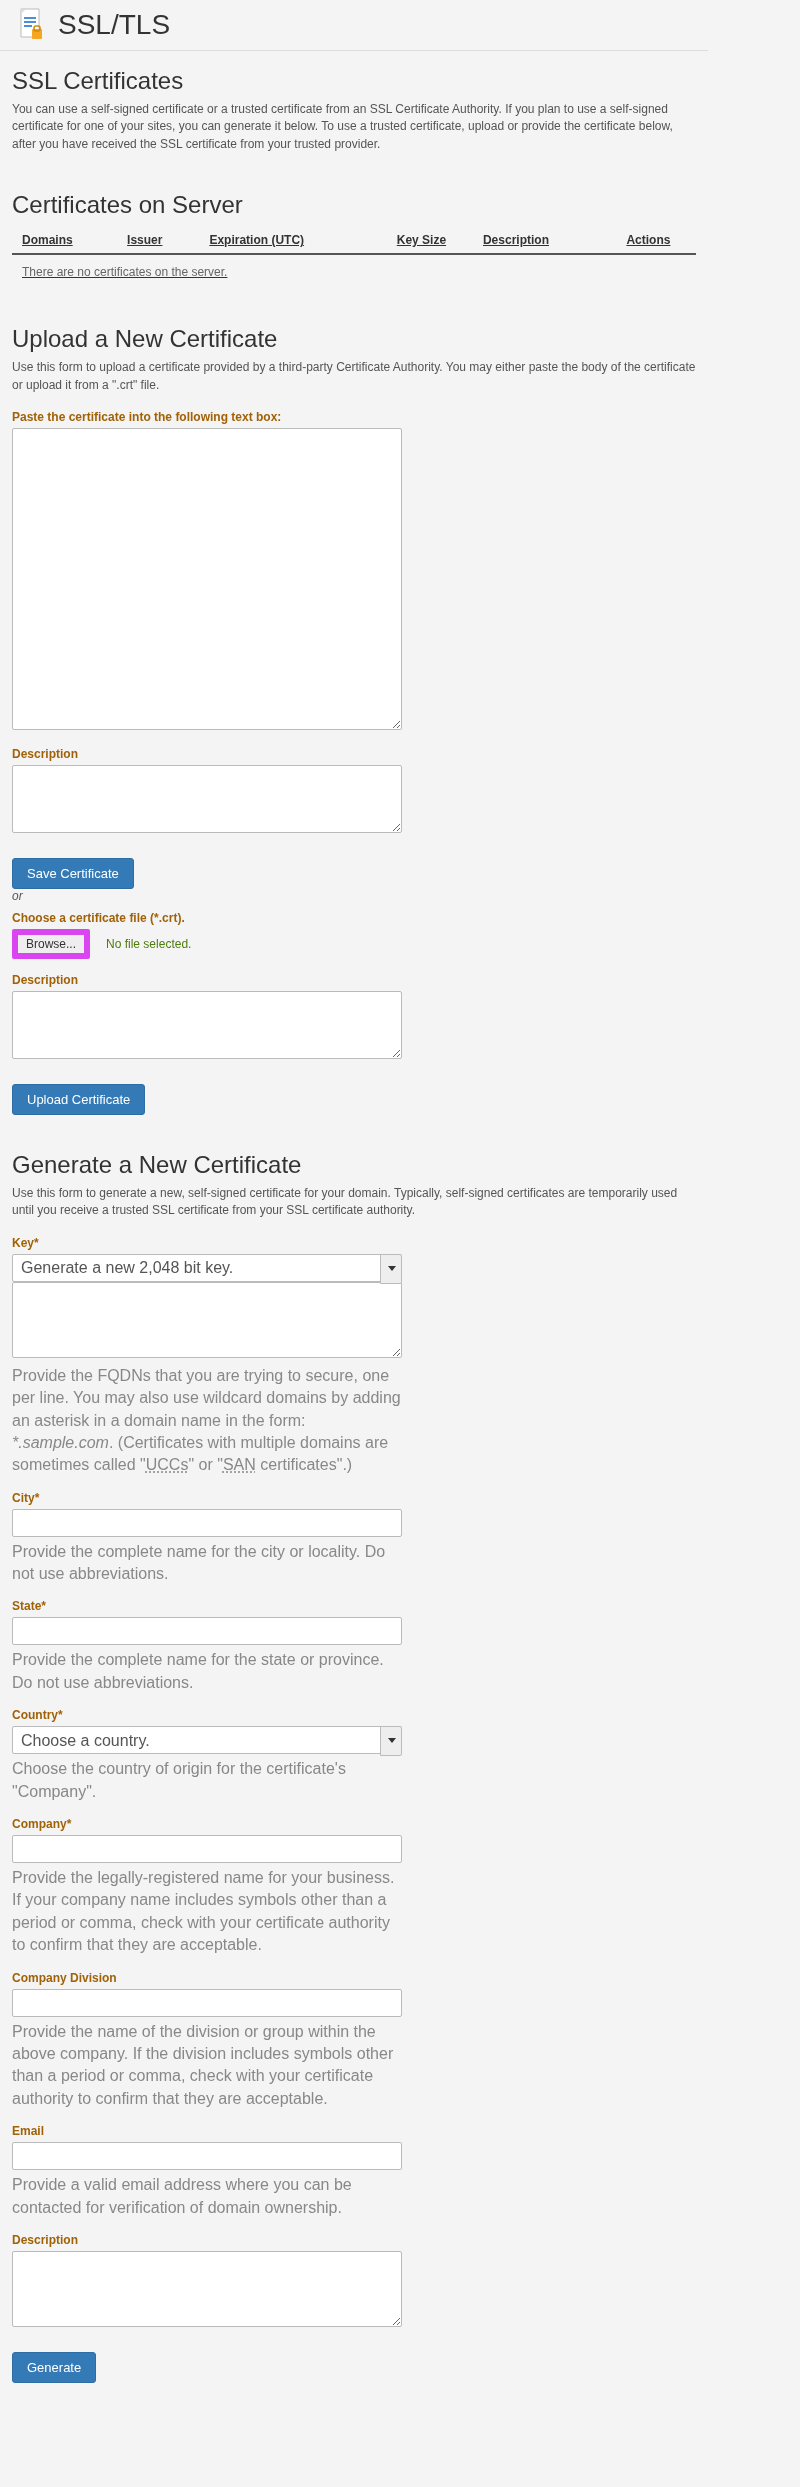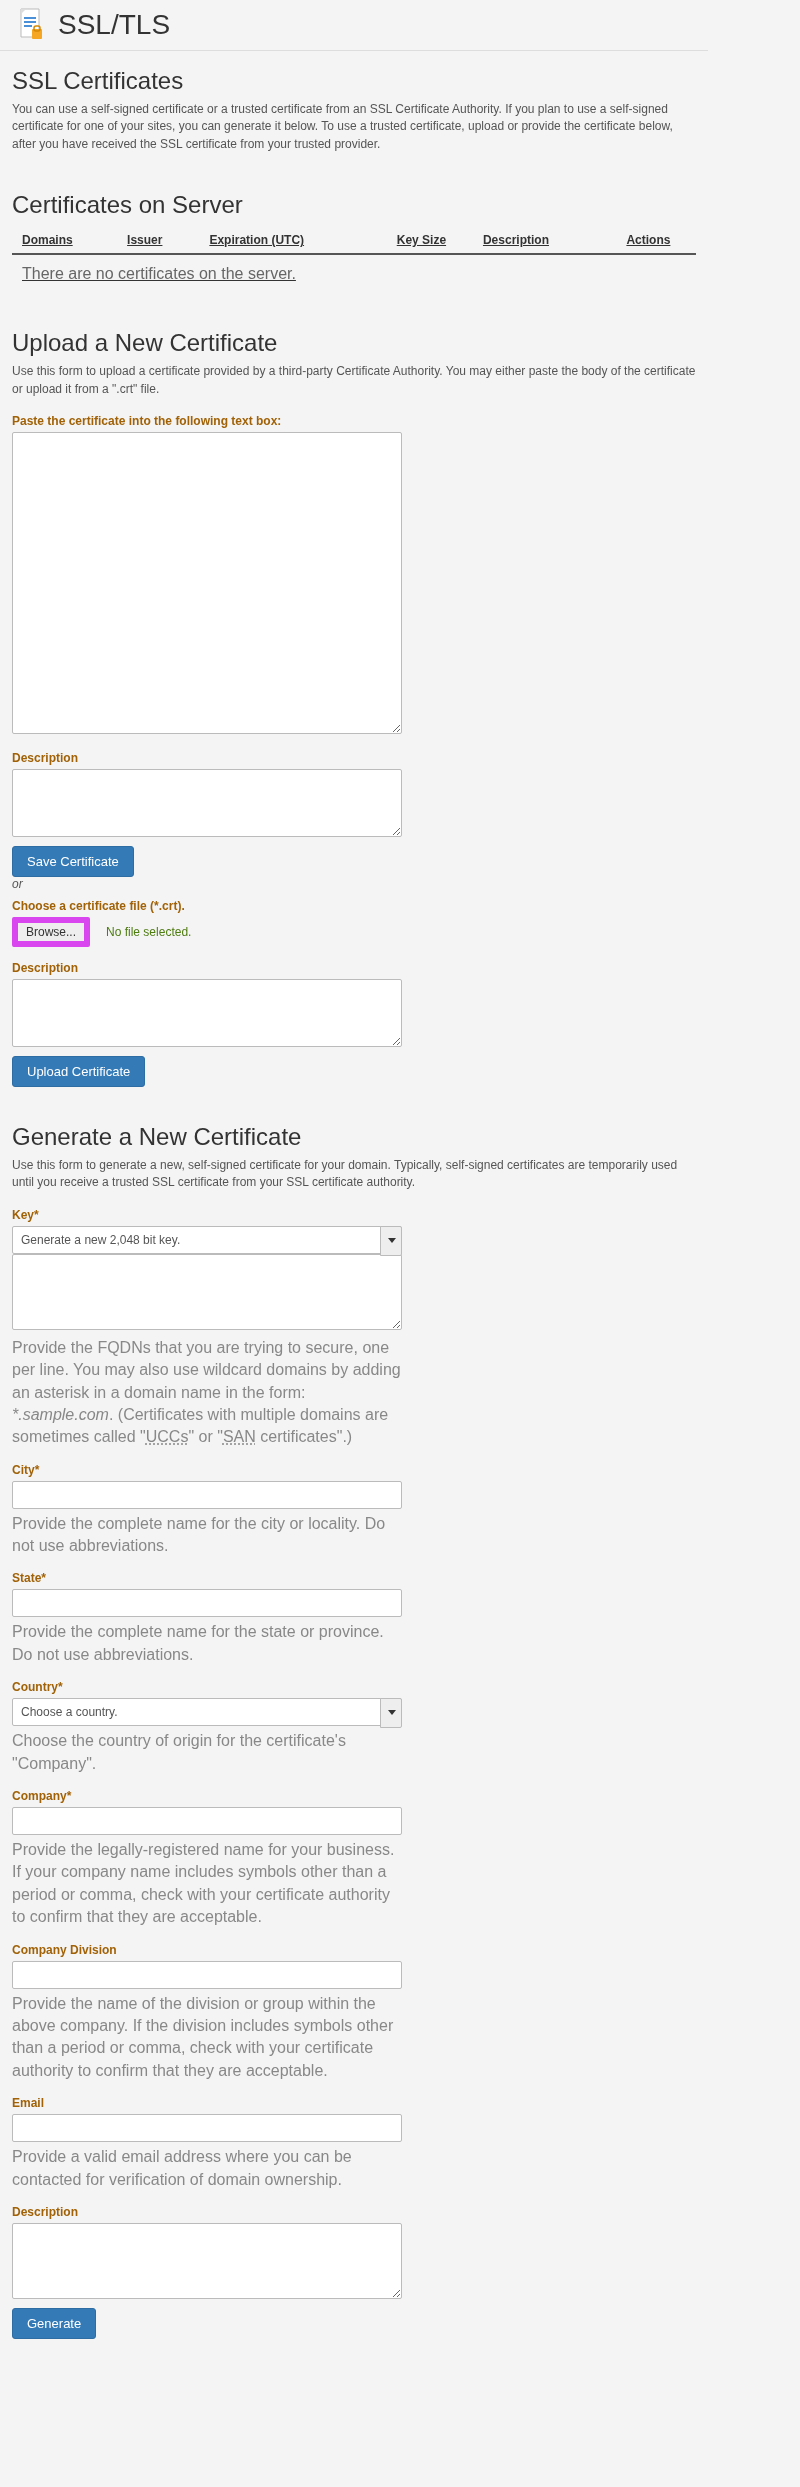--- a/index.html
+++ b/index.html
@@ -55,21 +55,21 @@
     text-align: left;
     font-size: 12px;
     font-weight: 700;
     padding: 8px 10px 6px 10px;
     border-bottom: 2px solid #555;
     color: #333;
   }
   .cert-table th.center { text-align: center; }
   .empty-row td {
     padding: 10px 10px;
-    font-size: 16px;
+    font-size: 12px;
     color: #666;
   }
   .form-label {
     font-size: 12px;
     font-weight: 700;
     color: #a16207;
     display: block;
     margin-bottom: 4px;
     margin-top: 14px;
   }
@@ -117,21 +117,21 @@
     position: relative;
     width: 390px;
   }
   select.select-input {
     width: 390px;
     height: 28px;
     border: 1px solid #bbb;
     border-radius: 2px;
     background: #fff;
     padding: 4px 8px;
-    font-size: 12px;
+    font-size: 16px;
     appearance: none;
     color: #555;
   }
   .select-wrap::after {
     content: "";
     position: absolute;
     right: 0;
     top: 0;
     width: 20px;
     height: 28px;
@@ -158,21 +158,21 @@
   }
   .btn {
     display: inline-block;
     background: #337ab7;
     color: #fff;
     border: 1px solid #2e6da4;
     border-radius: 3px;
     padding: 7px 14px;
     font-size: 13px;
     cursor: pointer;
-    margin-top: 6px;
+    margin-top: 22px;
   }
   .or-text {
     font-size: 12px;
     color: #555;
     font-style: italic;
   }
   .file-row {
     display: flex;
     align-items: center;
     margin-top: 4px;

